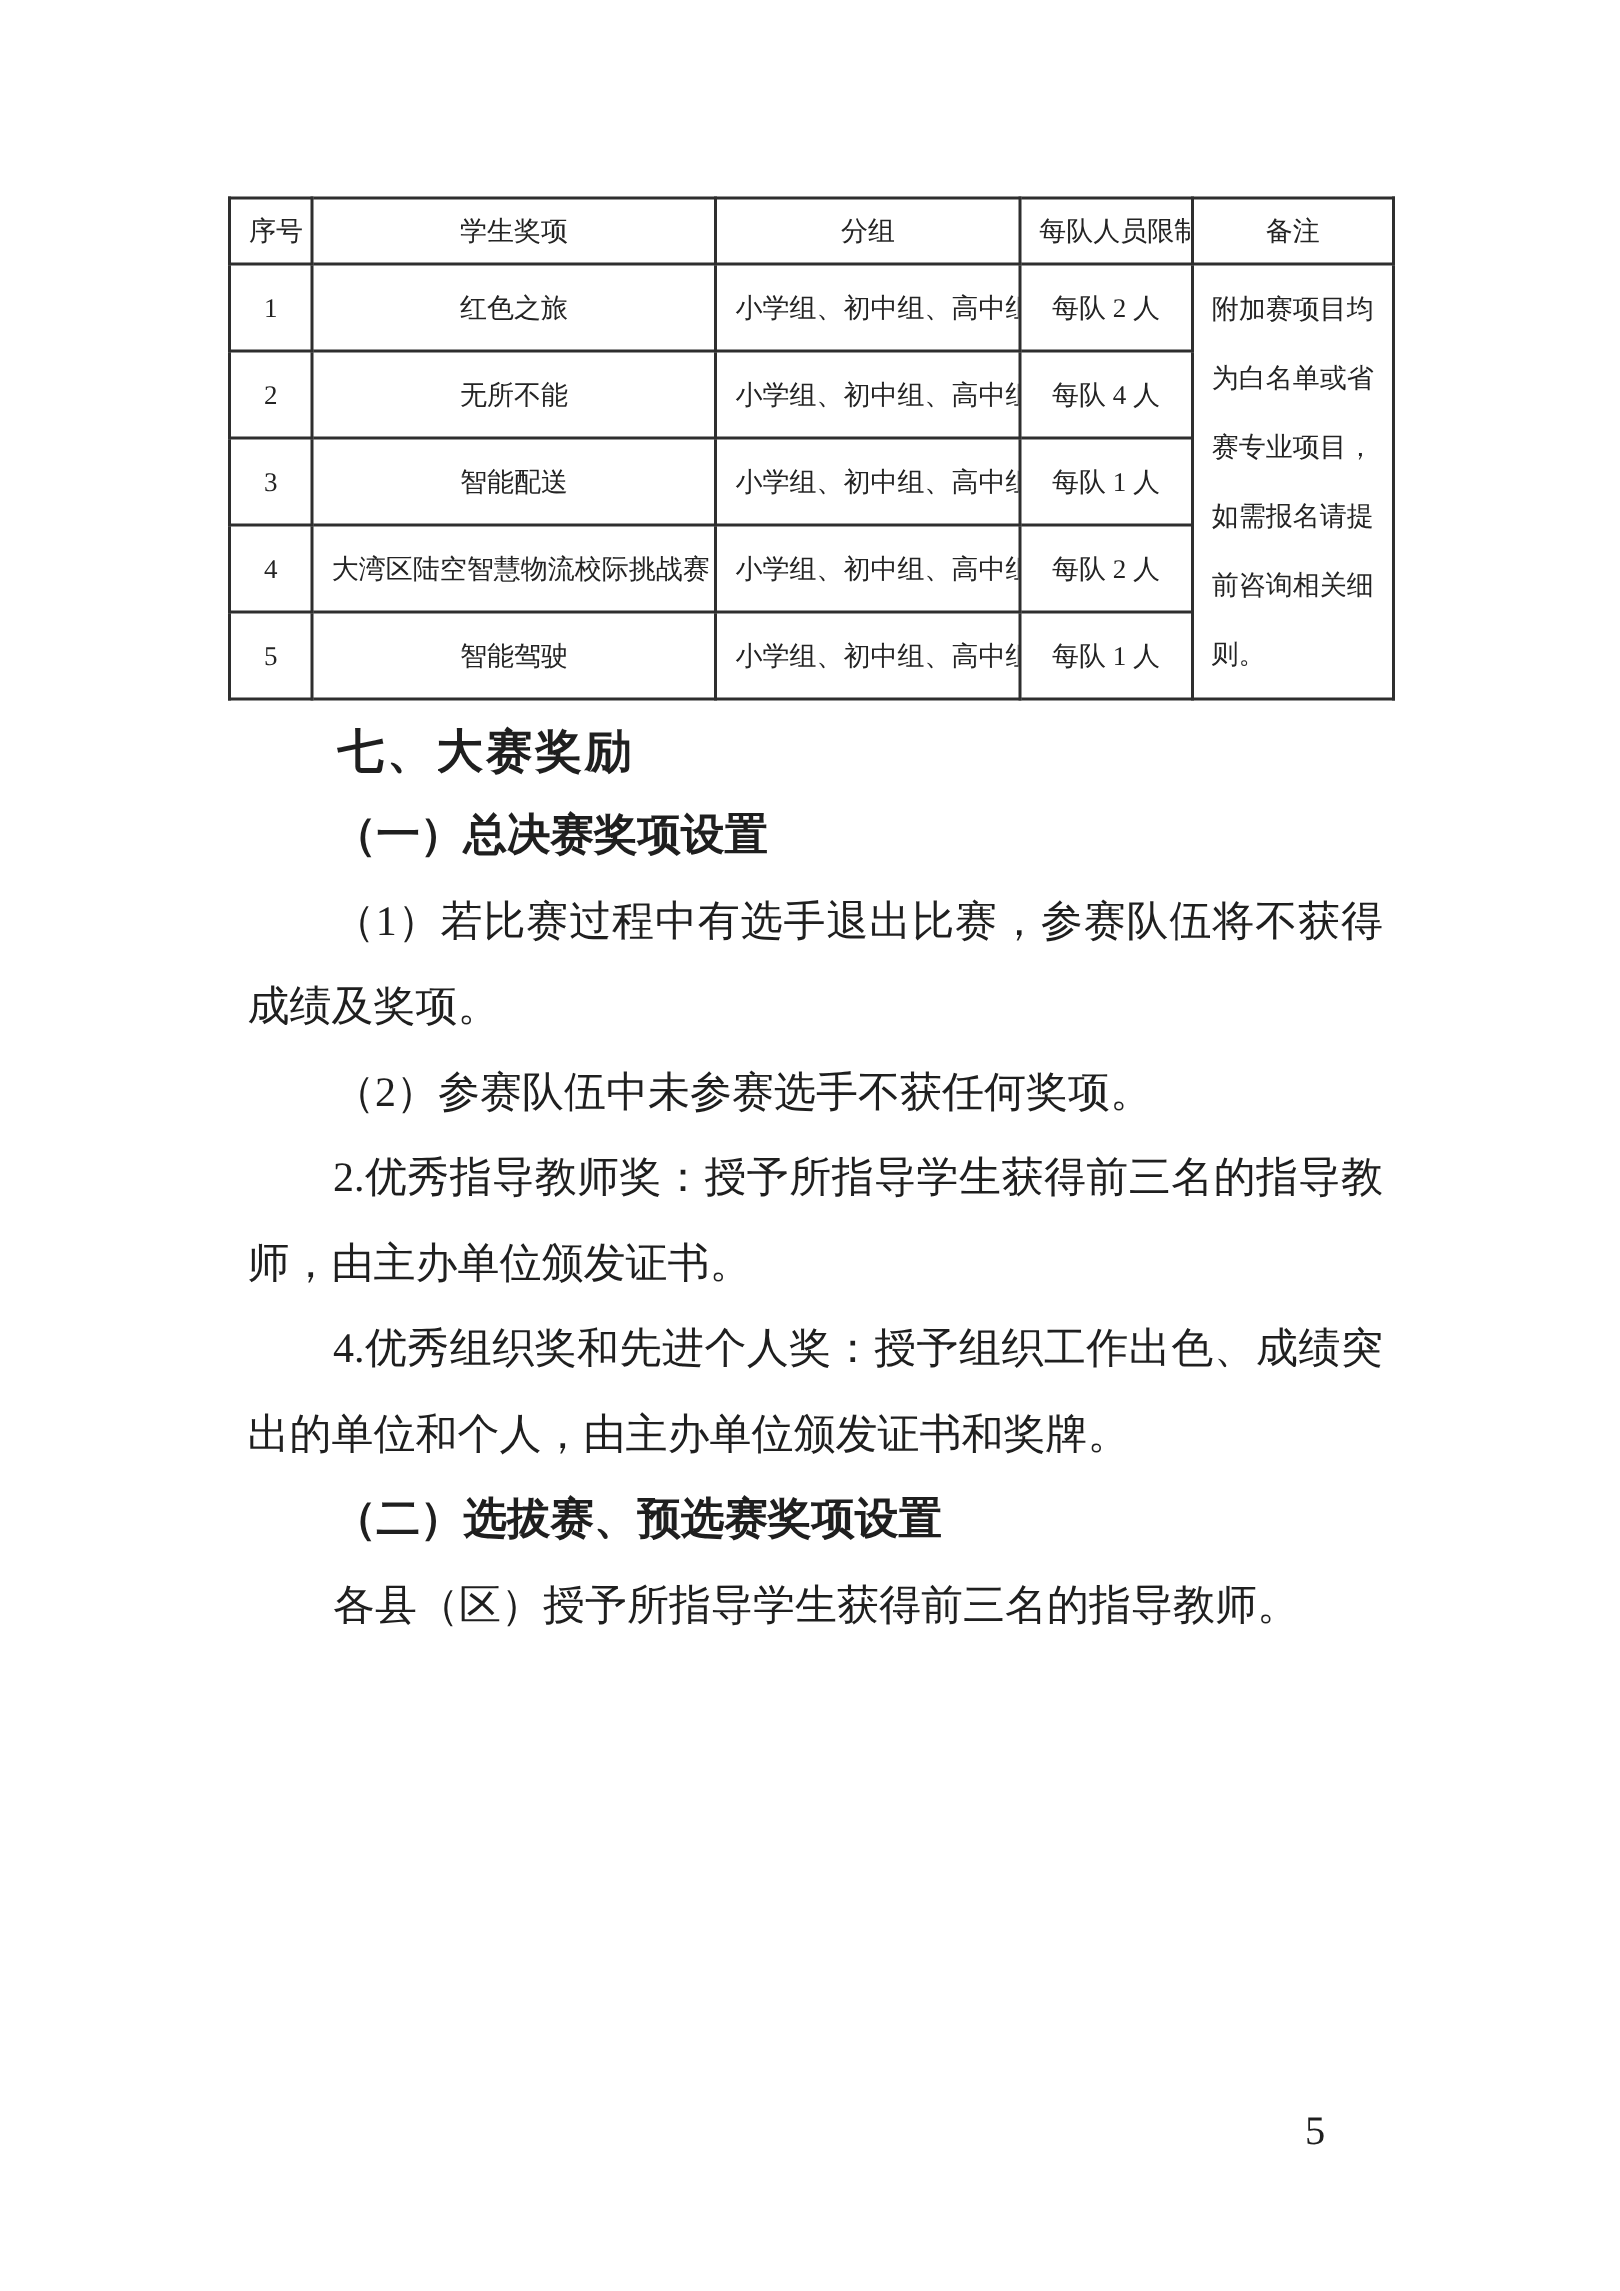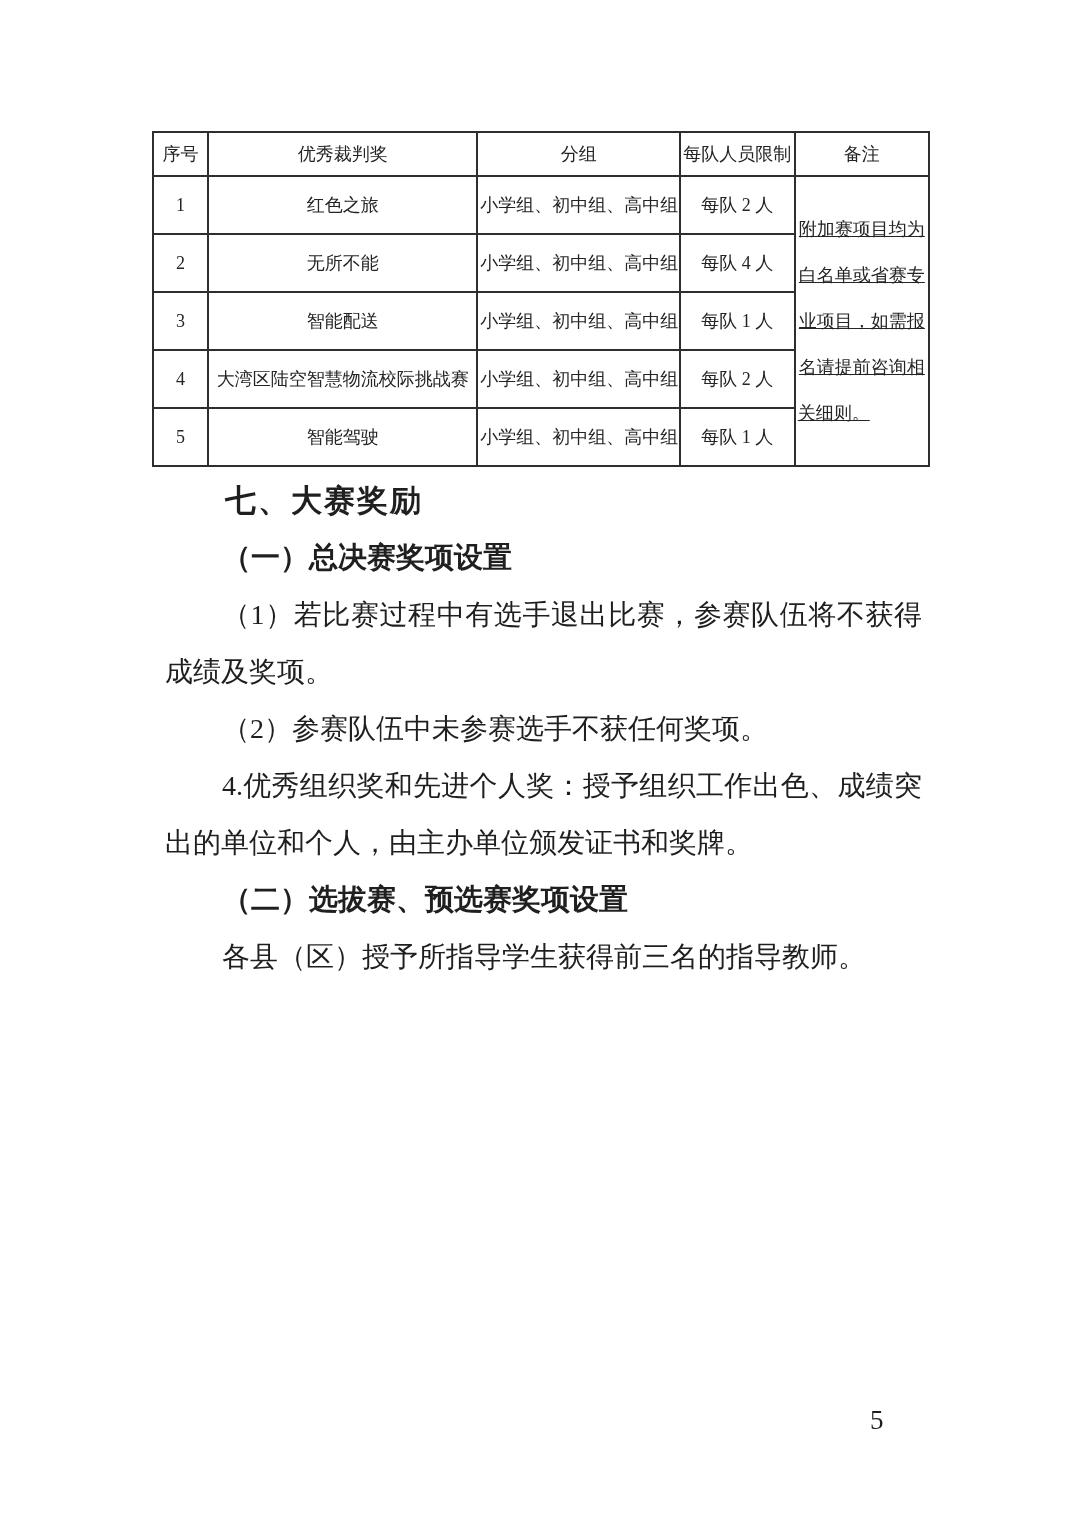--- a/index.html
+++ b/index.html
@@ -20,35 +20,34 @@
     border-collapse:collapse;
     table-layout:fixed;
     font-size:18px;
     color:#242424;
   }
   table.events th, table.events td {
     border:2px solid #2e2e2e;
     text-align:center;
     vertical-align:middle;
     font-weight:normal;
-    padding:0 2px;
+    padding:0 12px;
     overflow:hidden;
   }
   table.events thead tr { height:44px; }
   table.events tbody tr { height:58px; }
   td.nowrap, th.nowrap { white-space:nowrap; }
   td.remark {
     text-align:justify;
     text-justify:inter-ideograph;
     text-align-last:left;
     padding:0 11px;
     line-height:46px;
     font-size:18px;
     vertical-align:middle;
-    text-decoration:underline;
   }
 
   
   .content {
     position:absolute; left:165px; top:472px;
     width:757px;
     font-size:28px;
     line-height:57px;
   }
   .content p {
@@ -85,21 +84,21 @@
     <colgroup>
       <col style="width:7.1%">
       <col style="width:34.7%">
       <col style="width:26.1%">
       <col style="width:14.8%">
       <col style="width:17.3%">
     </colgroup>
     <thead>
       <tr>
         <th class="nowrap">序号</th>
-        <th class="nowrap">优秀裁判奖</th>
+        <th class="nowrap">学生奖项</th>
         <th class="nowrap">分组</th>
         <th class="nowrap">每队人员限制</th>
         <th class="nowrap">备注</th>
       </tr>
     </thead>
     <tbody>
       <tr>
         <td class="nowrap">1</td>
         <td class="nowrap">红色之旅</td>
         <td class="nowrap">小学组、初中组、高中组</td>
@@ -131,20 +130,21 @@
         <td class="nowrap">每队 1 人</td>
       </tr>
     </tbody>
   </table>
 
   <div class="content">
     <p class="h-black">七、大赛奖励</p>
     <p class="h-sub">（一）总决赛奖项设置</p>
     <p>（1）若比赛过程中有选手退出比赛，参赛队伍将不获得成绩及奖项。</p>
     <p>（2）参赛队伍中未参赛选手不获任何奖项。</p>
+    <p>2.优秀指导教师奖：授予所指导学生获得前三名的指导教师，由主办单位颁发证书。</p>
     <p>4.优秀组织奖和先进个人奖：授予组织工作出色、成绩突出的单位和个人，由主办单位颁发证书和奖牌。</p>
     <p class="h-sub">（二）选拔赛、预选赛奖项设置</p>
     <p>各县（区）授予所指导学生获得前三名的指导教师。</p>
   </div>
 
   <div class="pagenum">5</div>
 
 </div>
 
 </body></html>

